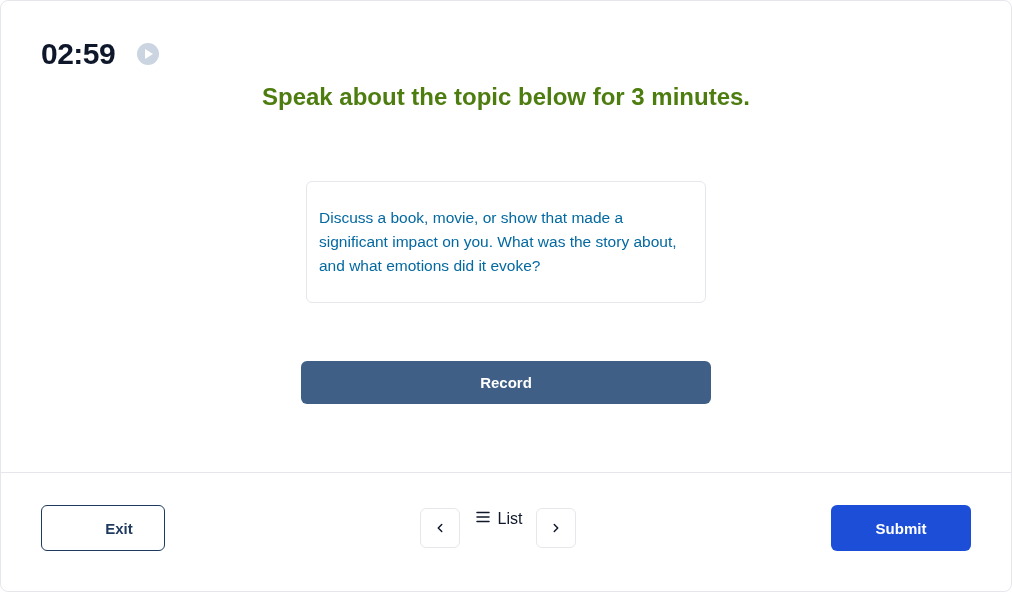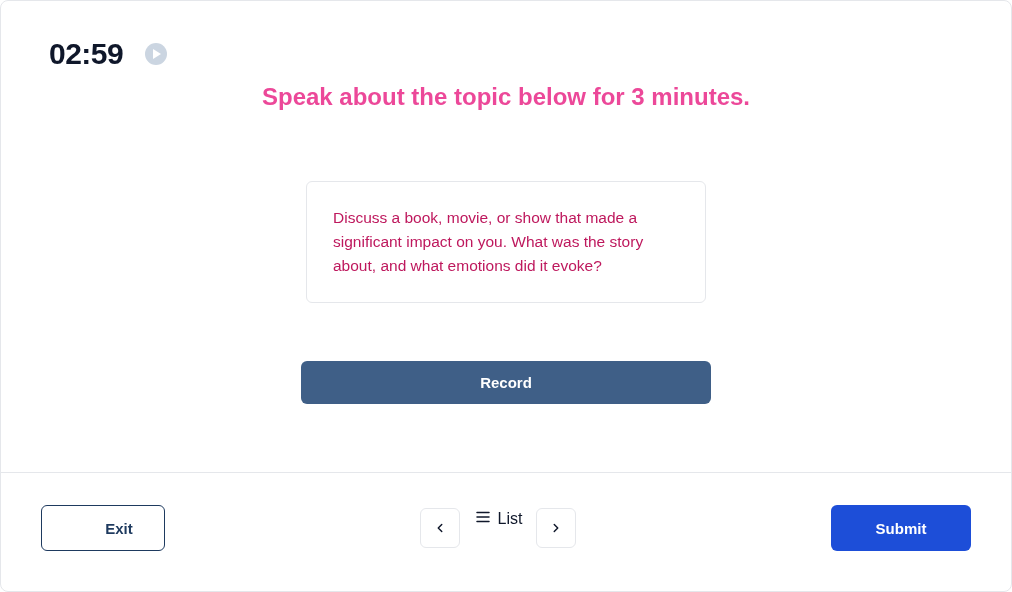--- a/index.html
+++ b/index.html
@@ -16,21 +16,20 @@
     position: relative;
   }
   .top {
     padding: 36px 40px 0 40px;
     flex: 1;
   }
   .timer-row {
     display: flex;
     align-items: center;
     gap: 22px;
-    margin-left: 8px;
   }
   .timer {
     font-size: 30px;
     font-weight: 800;
     color: #0f172a;
     letter-spacing: -0.5px;
   }
   .play-icon {
     width: 22px;
     height: 22px;
@@ -39,30 +38,30 @@
     position: relative;
     display: flex;
     align-items: center;
     justify-content: center;
   }
   .play-icon svg { display: block; }
   .instruction {
     text-align: center;
     font-size: 24px;
     font-weight: 800;
-    color: #ec4899;
+    color: #4d7c0f;
     margin-top: 12px;
   }
   .prompt-box {
     width: 400px;
     margin: 70px auto 0 auto;
     border: 1px solid #e5e7eb;
     border-radius: 6px;
-    padding: 24px 26px;
-    color: #be185d;
+    padding: 24px 12px;
+    color: #0369a1;
     font-size: 15.5px;
     line-height: 1.55;
   }
   .record-btn {
     display: block;
     width: 410px;
     margin: 58px auto 0 auto;
     background: #3f5f87;
     color: #ffffff;
     border: none;

